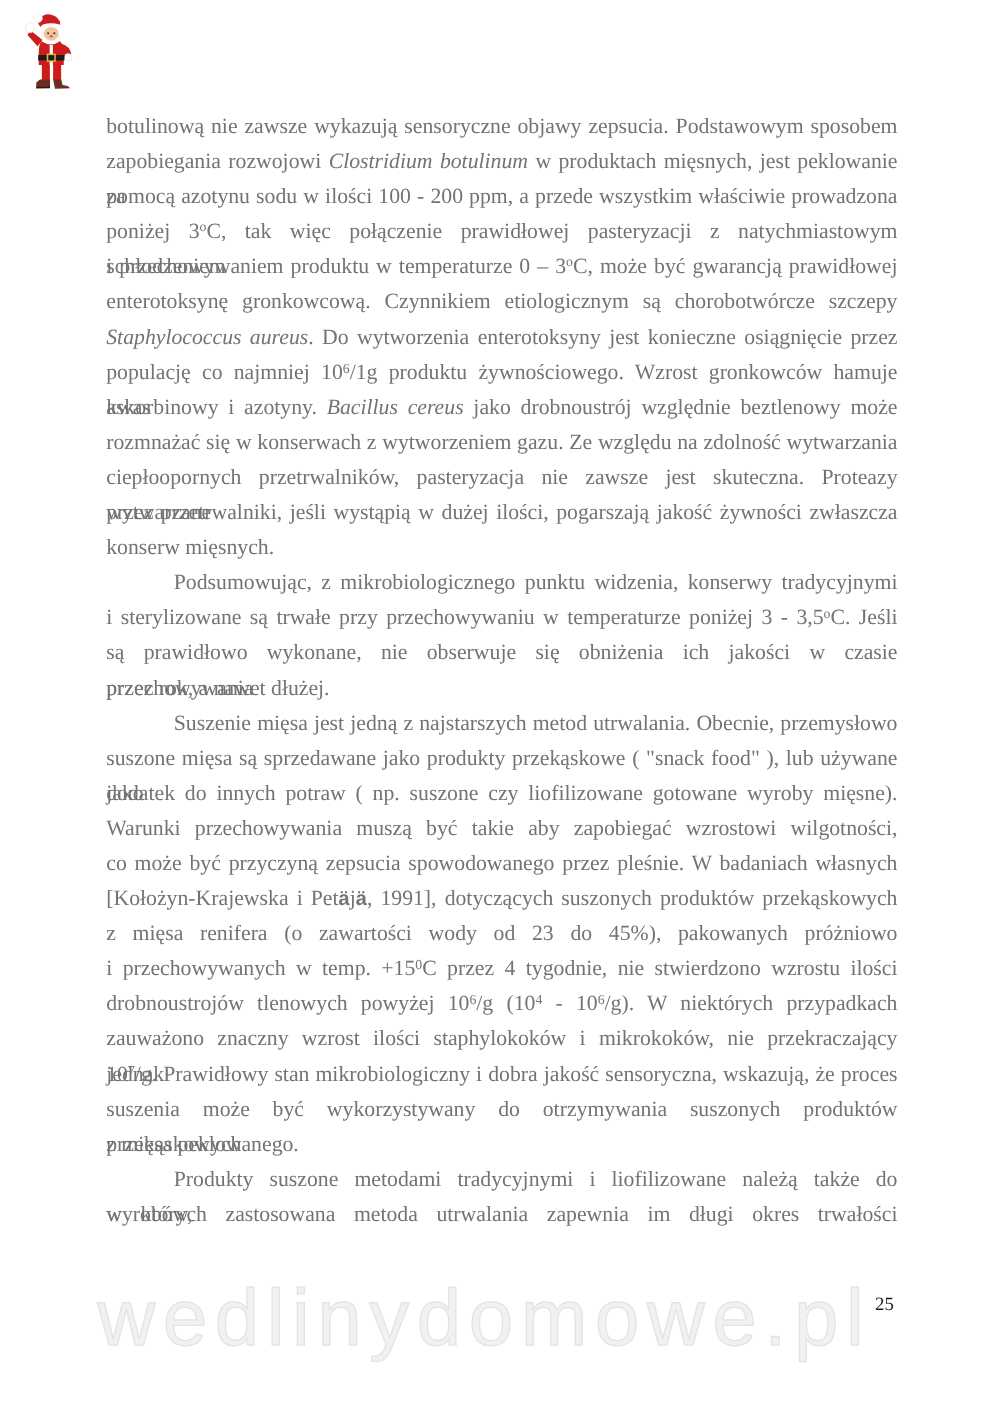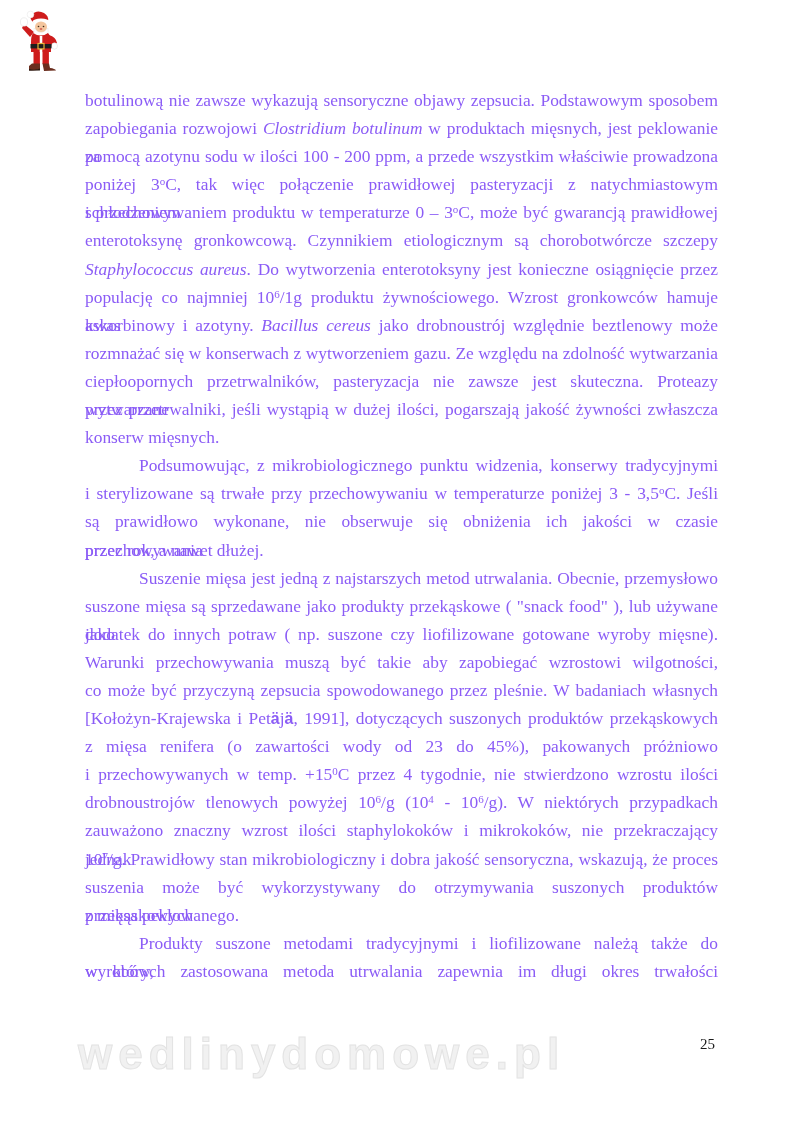--- a/index.html
+++ b/index.html
@@ -11,34 +11,34 @@
     font-family: "Liberation Serif", serif;
   }
   .santa {
     position: absolute; left: 17px; top: 8px;
     width: 46px; height: 66px;
   }
   .watermark {
     position: absolute;
     left: 78px; top: 1022px;
     font-family: "Liberation Sans", sans-serif;
-    font-weight: bold;
-    font-size: 44px;
+    font-weight: normal;
+    font-size: 64px;
     letter-spacing: 6px;
     color: #f1f1f1;
     -webkit-text-stroke: 1px #e3e3e3;
     white-space: nowrap;
     z-index: 1;
     line-height: 64px;
   }
   .doc-text {
     position: absolute;
     left: 85px; top: 86px;
     width: 633px;
-    color: #8b5cf6;
+    color: #737373;
     font-size: 17.4px;
     z-index: 2;
   }
   .line {
     height: 28.1px;
     line-height: 28.1px;
     text-align: justify;
     text-align-last: justify;
     white-space: normal;
   }

